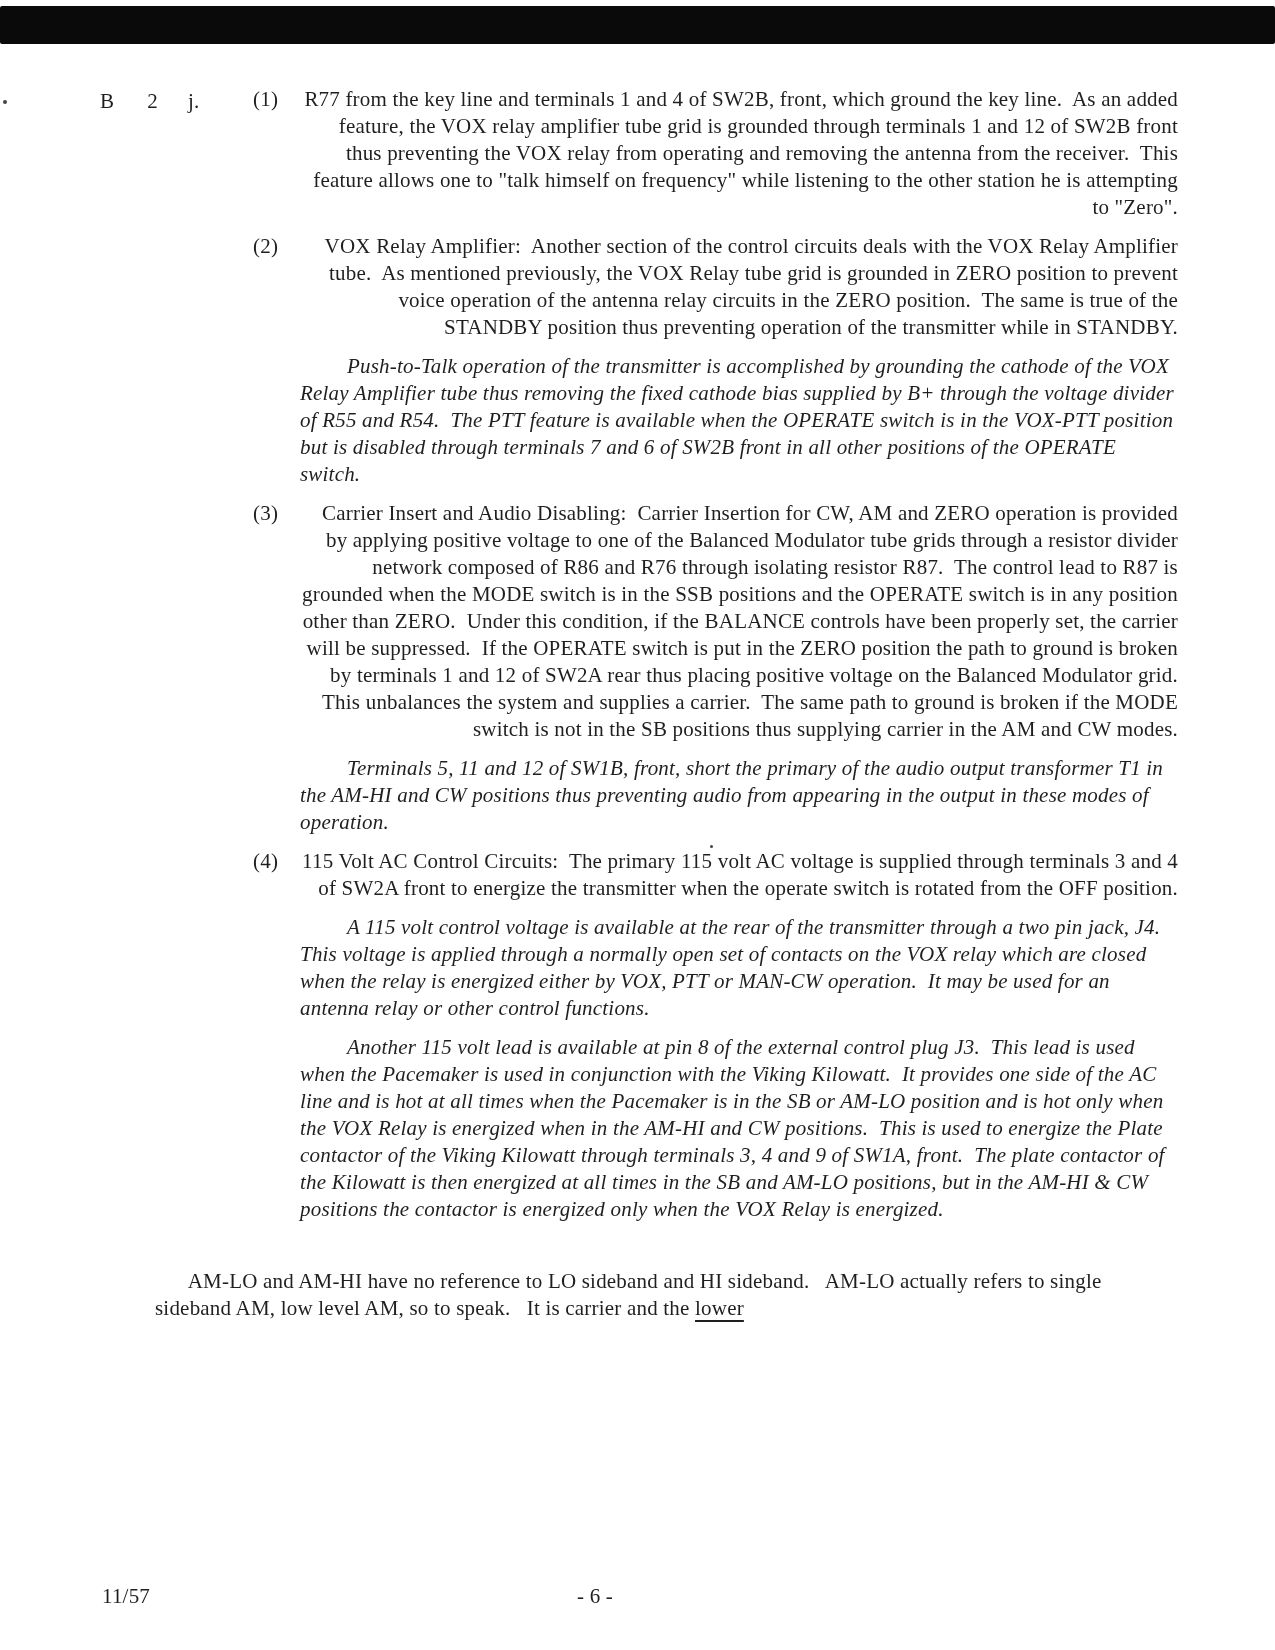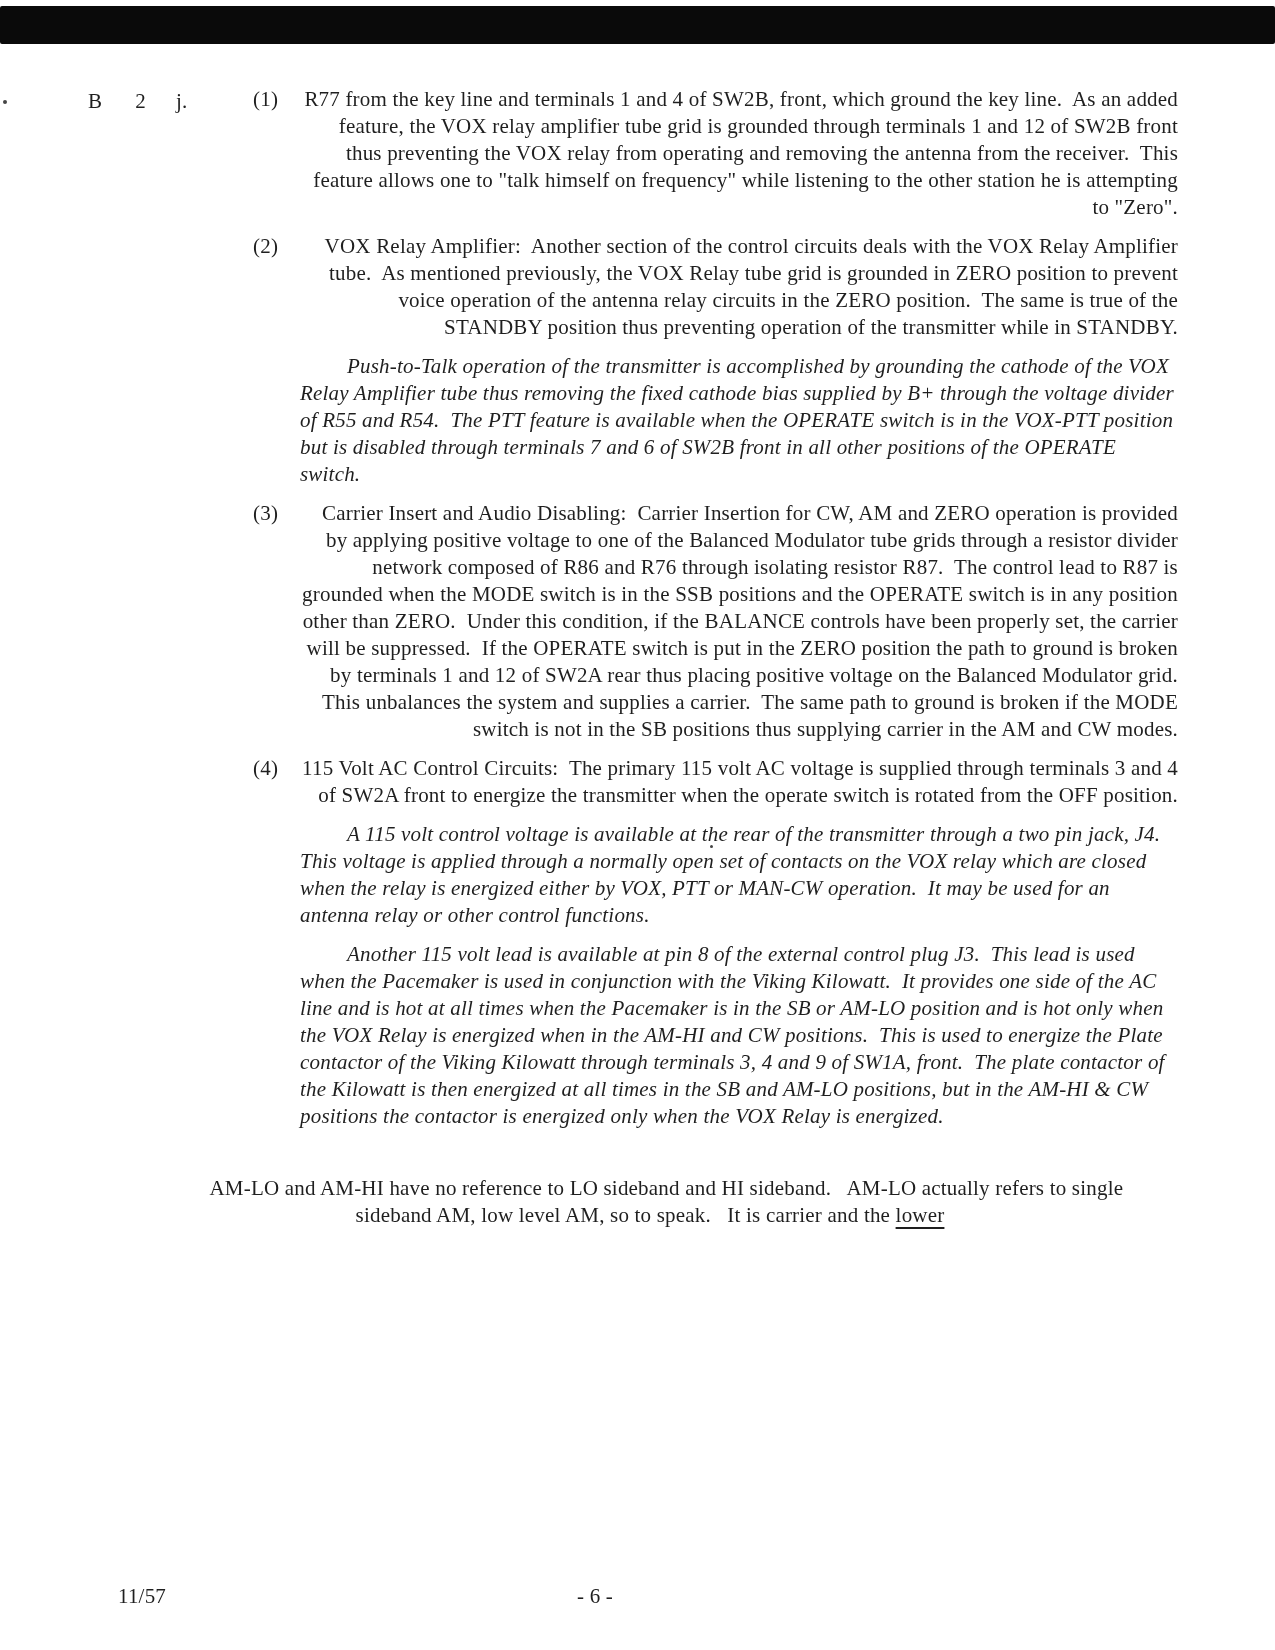--- a/index.html
+++ b/index.html
@@ -19,21 +19,21 @@
     position:absolute; top:6px; left:0;
     width:1275px; height:38px;
     background:#0a0a0a;
     border-radius:2px;
   }
   .speck { position:absolute; background:#444; border-radius:50%; }
   .s1 { left:3px;  top:100px; width:4px; height:4px; }
   .s2 { left:710px; top:845px; width:3px; height:3px; }
 
   .margin-code {
-    position:absolute; left:88px; top:88px;
+    position:absolute; left:100px; top:88px;
     white-space:nowrap;
   }
   .margin-code .mc2 { margin-left:33px; }
   .margin-code .mc3 { margin-left:30px; }
 
   .main {
     position:absolute; left:253px; top:86px;
     width:925px;
   }
   .item { display:flex; margin-bottom:12px; }
@@ -45,25 +45,24 @@
     margin-bottom:12px;
     white-space:pre-wrap;
     font-style:italic;
   }
   .closing {
     margin-left:-98px;
     margin-top:18px;
     width:990px;
     text-indent:45px;
     white-space:pre-wrap;
-    text-align:center;
   }
   .closing .ul { text-decoration:underline; text-underline-offset:5px; }
 
-  .footer-left  { position:absolute; left:118px; top:1583px; }
+  .footer-left  { position:absolute; left:102px; top:1583px; }
   .footer-page  { position:absolute; left:577px; top:1583px; }
 </style>
 </head>
 <body>
 
 <div class="page">
 
   <div class="scan-bar"></div>
   <div class="speck s1"></div>
   <div class="speck s2"></div>
@@ -84,20 +83,21 @@
       <span class="body">VOX Relay Amplifier:  Another section of the control circuits deals with the VOX Relay Amplifier tube.  As mentioned previously, the VOX Relay tube grid is grounded in ZERO position to prevent voice operation of the antenna relay circuits in the ZERO position.  The same is true of the STANDBY position thus preventing operation of the transmitter while in STANDBY.</span>
     </div>
 
     <div class="cont">Push-to-Talk operation of the transmitter is accomplished by grounding the cathode of the VOX Relay Amplifier tube thus removing the fixed cathode bias supplied by B+ through the voltage divider of R55 and R54.  The PTT feature is available when the OPERATE switch is in the VOX-PTT position but is disabled through terminals 7 and 6 of SW2B front in all other positions of the OPERATE switch.</div>
 
     <div class="item">
       <span class="marker">(3)</span>
       <span class="body">Carrier Insert and Audio Disabling:  Carrier Insertion for CW, AM and ZERO operation is provided by applying positive voltage to one of the Balanced Modulator tube grids through a resistor divider network composed of R86 and R76 through isolating resistor R87.  The control lead to R87 is grounded when the MODE switch is in the SSB positions and the OPERATE switch is in any position other than ZERO.  Under this condition, if the BALANCE controls have been properly set, the carrier will be suppressed.  If the OPERATE switch is put in the ZERO position the path to ground is broken by terminals 1 and 12 of SW2A rear thus placing positive voltage on the Balanced Modulator grid.  This unbalances the system and supplies a carrier.  The same path to ground is broken if the MODE switch is not in the SB positions thus supplying carrier in the AM and CW modes.</span>
     </div>
 
+    <div class="cont">Terminals 5, 11 and 12 of SW1B, front, short the primary of the audio output transformer T1 in the AM-HI and CW positions thus preventing audio from appearing in the output in these modes of operation.</div>
 
     <div class="item">
       <span class="marker">(4)</span>
       <span class="body">115 Volt AC Control Circuits:  The primary 115 volt AC voltage is supplied through terminals 3 and 4 of SW2A front to energize the transmitter when the operate switch is rotated from the OFF position.</span>
     </div>
 
     <div class="cont">A 115 volt control voltage is available at the rear of the transmitter through a two pin jack, J4.  This voltage is applied through a normally open set of contacts on the VOX relay which are closed when the relay is energized either by VOX, PTT or MAN-CW operation.  It may be used for an antenna relay or other control functions.</div>
 
     <div class="cont">Another 115 volt lead is available at pin 8 of the external control plug J3.  This lead is used when the Pacemaker is used in conjunction with the Viking Kilowatt.  It provides one side of the AC line and is hot at all times when the Pacemaker is in the SB or AM-LO position and is hot only when the VOX Relay is energized when in the AM-HI and CW positions.  This is used to energize the Plate contactor of the Viking Kilowatt through terminals 3, 4 and 9 of SW1A, front.  The plate contactor of the Kilowatt is then energized at all times in the SB and AM-LO positions, but in the AM-HI &amp; CW positions the contactor is energized only when the VOX Relay is energized.</div>
 

